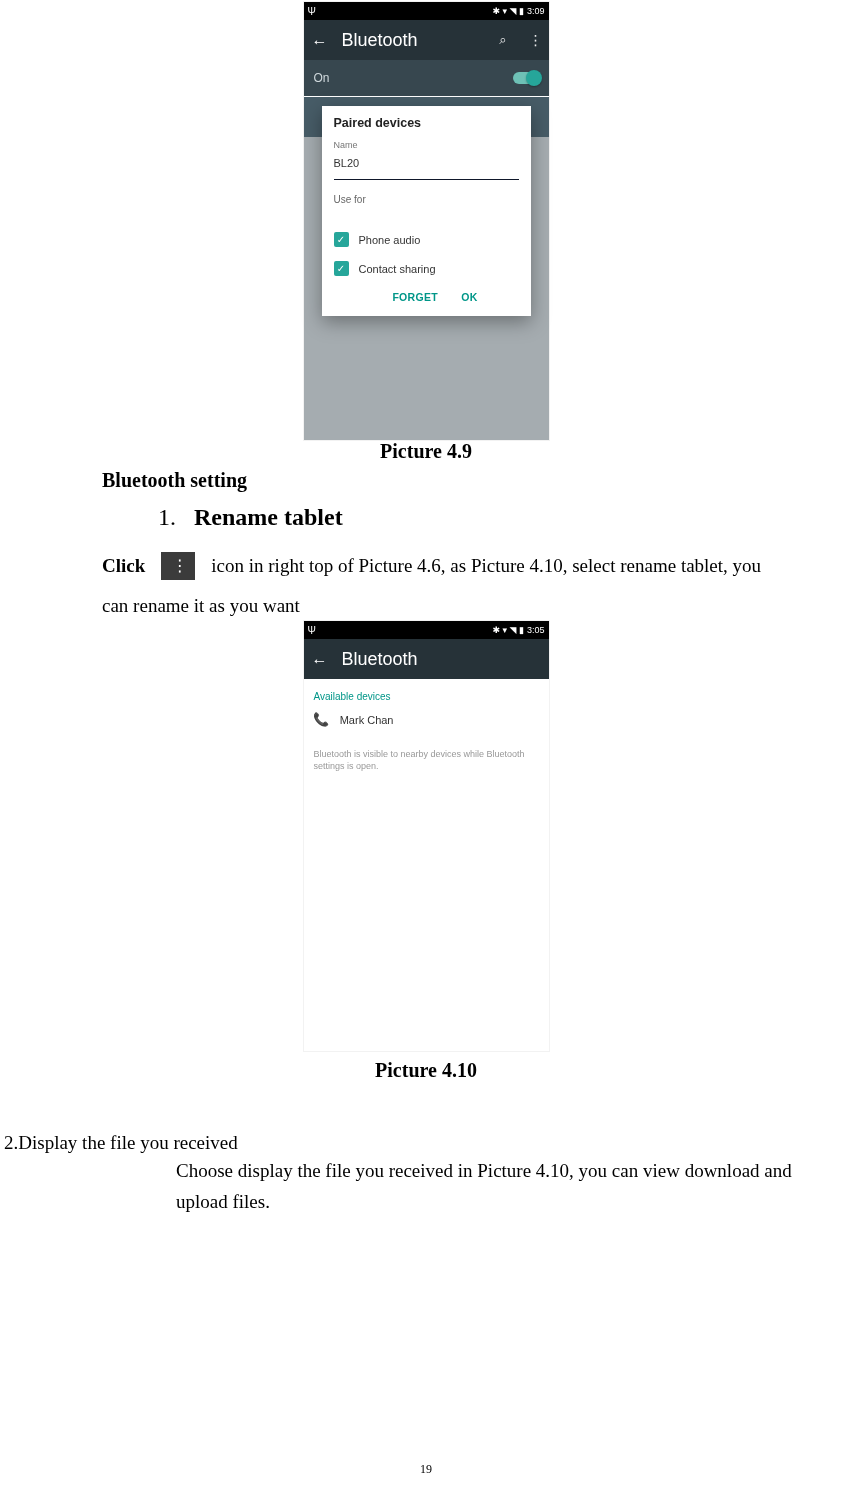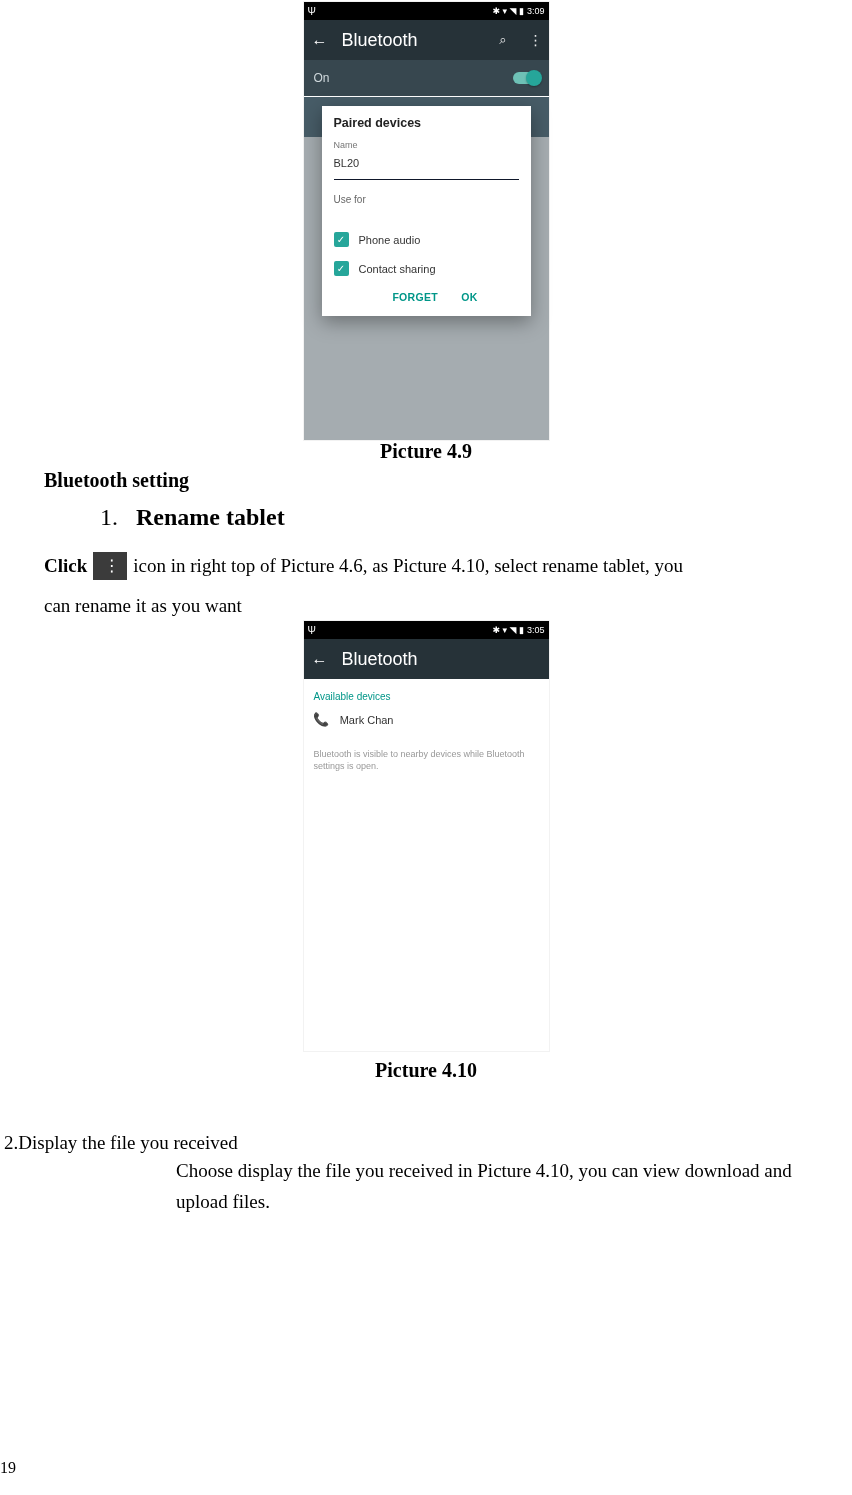--- a/index.html
+++ b/index.html
@@ -102,29 +102,29 @@
     .chkrow span.txt{ font-size:11px; color:#333;}
     .dactions{ text-align:center; margin-top:1px;}
     .dactions span{ color:#009688; font-size:10.5px; font-weight:bold; margin-left:18px; letter-spacing:0.3px;}
 
     .caption {
       text-align: center;
       font-weight: bold;
       font-size: 20px;
     }
 
-    .body-left { padding-left: 44px; padding-right: 10px; }
+    .body-left { padding-left: 102px; padding-right: 10px; }
     .line { margin-top: 6px; }
     .heading { font-weight: bold; font-size: 20px; }
     .numlist { padding-left: 56px; margin-top: 12px; font-size: 24px;}
     .numlist .bold { font-weight: bold; }
 
     .clickline {
       margin-top: 20px;
-      display: flex; align-items: center; flex-wrap: wrap; gap: 6px;
+      display: flex; align-items: center; flex-wrap: wrap; gap: 16px;
       line-height: 1.6;
     }
     .clickbold{ font-weight:bold;}
     .inline-icon{
       display:inline-flex; width:34px; height:28px; background:#3b3b3b; color:#fff;
       align-items:center; justify-content:center; font-size:16px;
     }
     .inline-icon span{ letter-spacing:-3px;}
 
     
@@ -145,21 +145,21 @@
     .s2 .devname{ font-size:11px; color:#333;}
     .s2 .hint{ font-size:9px; color:#999; padding:16px 10px; font-family:Arial,sans-serif; line-height:1.3;}
     .s2 .shadowstrip{ position:absolute; top:92px; left:0; right:0; height:4px;
       background:linear-gradient(rgba(0,0,0,0.15), transparent);}
 
     .section2 { margin-top: 50px; }
     .section2 .h { padding-left: 4px; margin-top: 44px; }
     .section2 .para { padding-left: 176px; padding-right: 10px; line-height:1.6; margin-top:2px;}
 
     .page-number{
-      position:absolute; bottom:18px; left:0; right:0; font-size:16px;
+      position:absolute; bottom:18px; left:0; right:0; text-align:center; font-size:12px;
     }
   </style>
 </head>
 <body>
 
 <div class="page-content">
 
   <div class="screenshot s1">
     <div class="statusbar">
       <div class="left">

